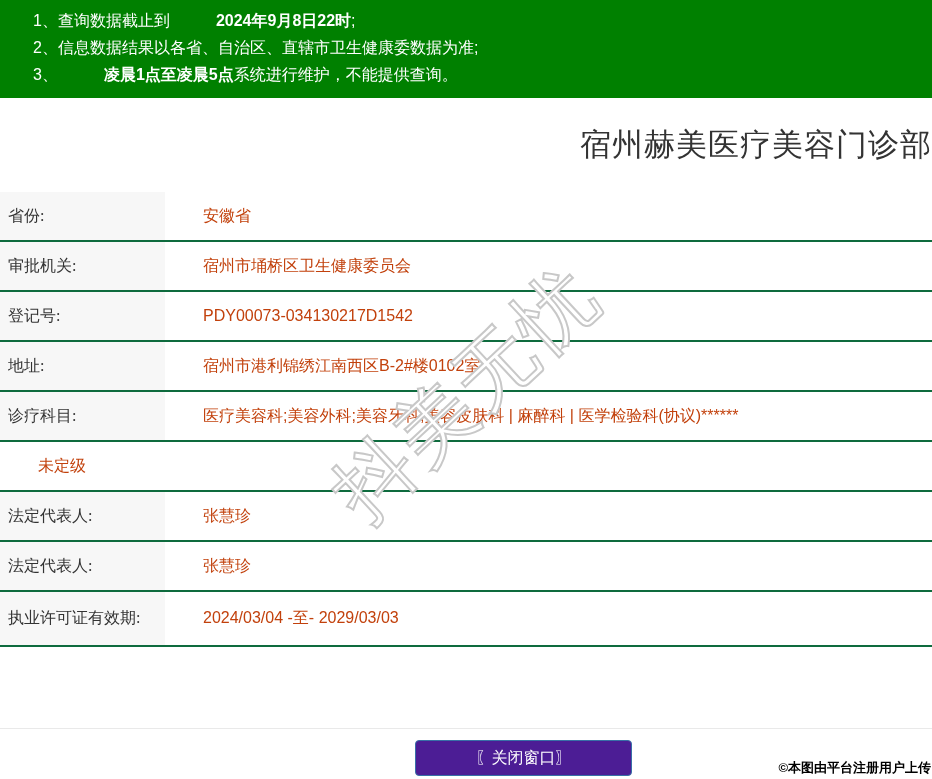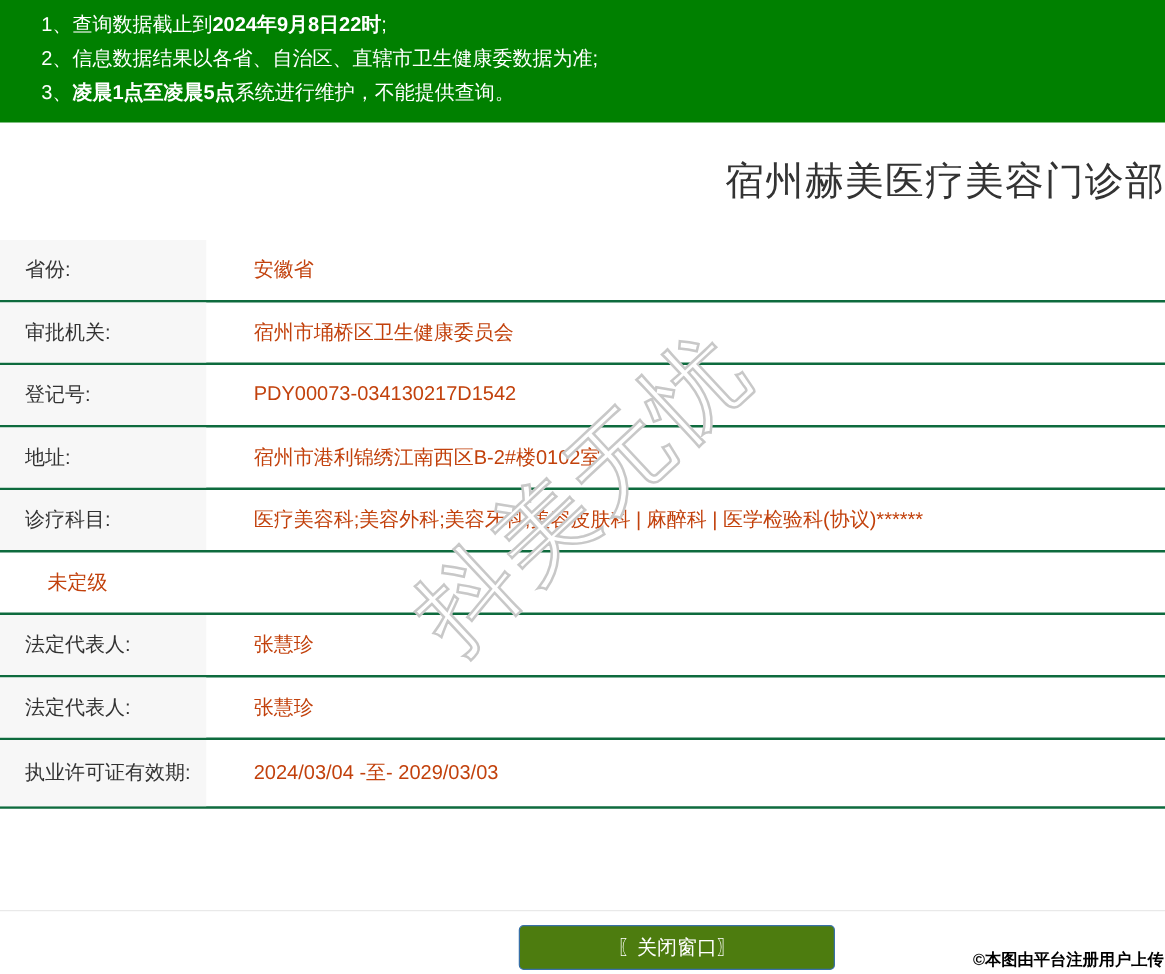--- a/index.html
+++ b/index.html
@@ -22,21 +22,21 @@
     background: #008000;
     box-sizing: border-box;
     padding: 7px 10px 0 33px;
     color: #ffffff;
   }
   .notice-line {
     font-size: 16px;
     line-height: 27px;
     white-space: nowrap;
   }
-  .notice-line strong { font-weight: bold; }
+  .notice-line strong { font-weight: bold; padding-left: 46px; }
   
   .title-wrap {
     height: 94px;
     display: flex;
     align-items: center;
     justify-content: flex-end;
   }
   .page-title {
     font-size: 31px;
     color: #333333;
@@ -49,25 +49,26 @@
     display: flex;
     align-items: stretch;
     min-height: 48px;
     border-bottom: 2px solid #0e6b3e;
   }
   .row:last-child { min-height: 53px; }
   .cell-label {
     width: 165px;
     box-sizing: border-box;
     background: #f7f7f7;
-    padding-left: 20px;
+    padding-left: 8px;
     display: flex;
     align-items: center;
     font-size: 16px;
     color: #333333;
+    font-family: Liberation Serif, serif;
   }
   .cell-value {
     flex: 1;
     box-sizing: border-box;
     padding-left: 38px;
     display: flex;
     align-items: center;
     font-size: 16px;
     color: #c2410c;
   }
@@ -93,23 +94,23 @@
     left: 0;
     top: 728px;
     width: 932px;
     height: 1px;
     background: #e9e9e9;
   }
   .close-button {
     position: absolute;
     left: 415px;
     top: 740px;
-    width: 253px;
+    width: 217px;
     height: 36px;
-    background: #4d7c0f;
+    background: #4c1d95;
     border: 1px solid #3870a7;
     border-radius: 4px;
     color: #ffffff;
     font-size: 16px;
     font-family: "Liberation Sans", "DejaVu Sans", sans-serif;
     display: flex;
     align-items: center;
     justify-content: center;
     cursor: pointer;
   }

